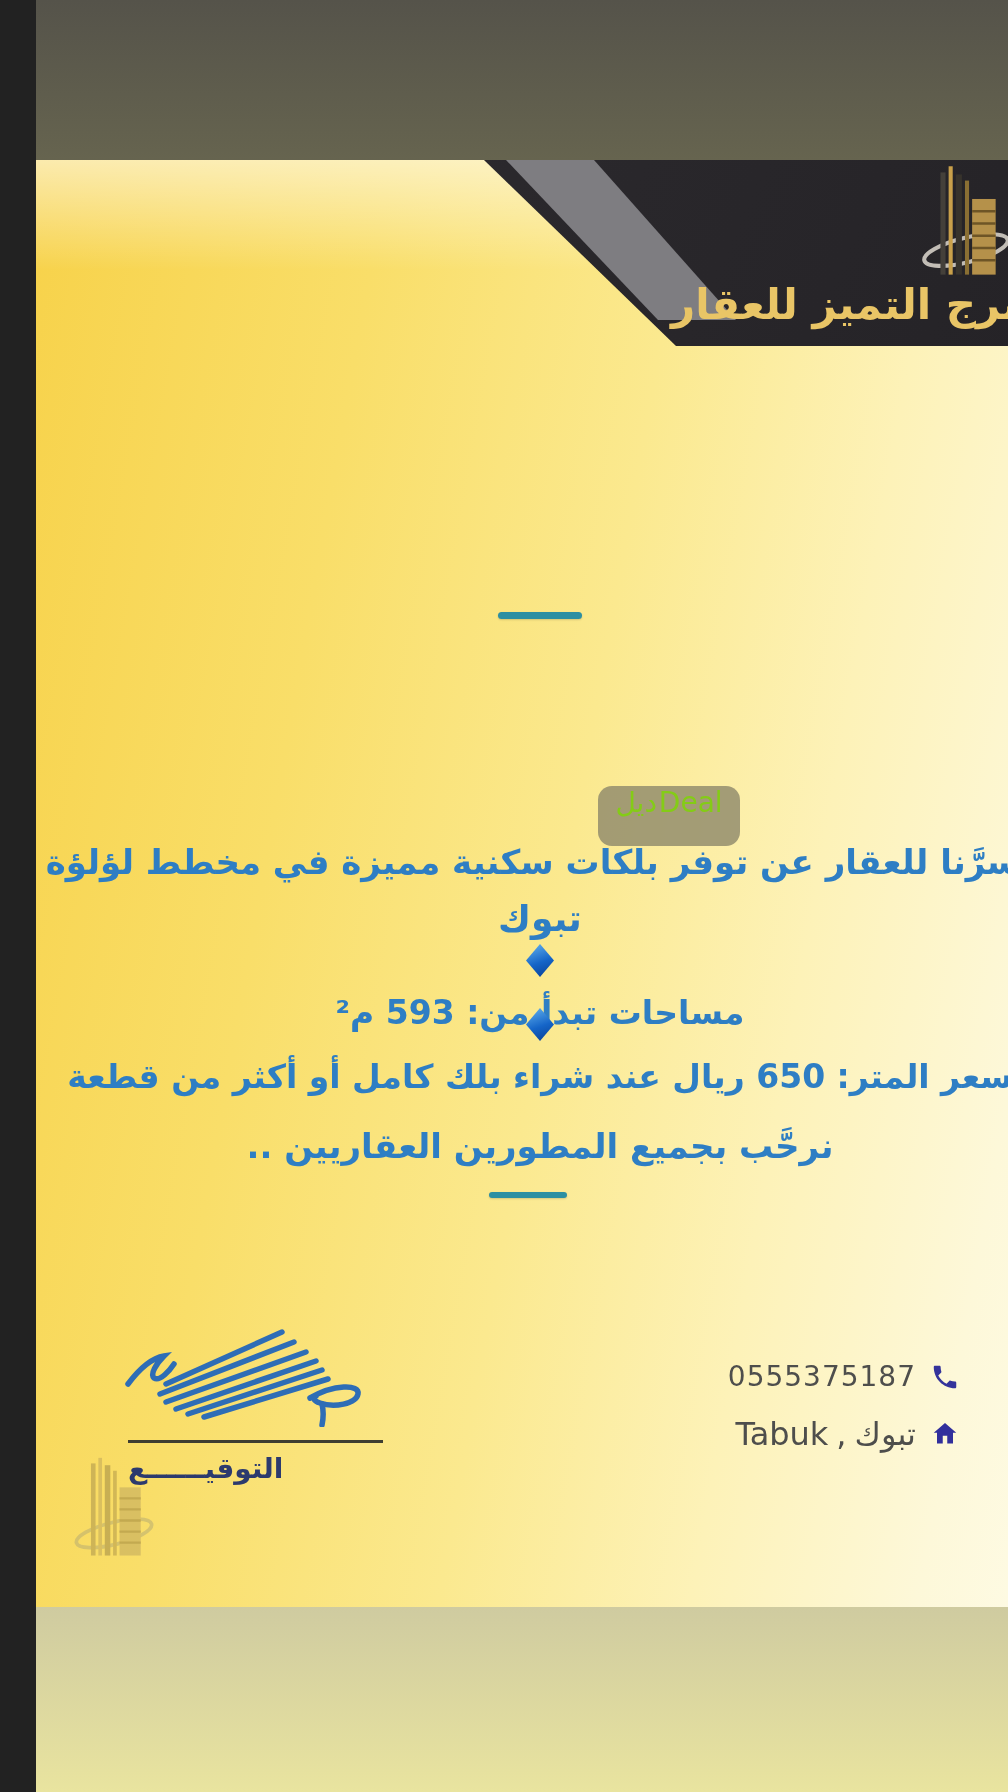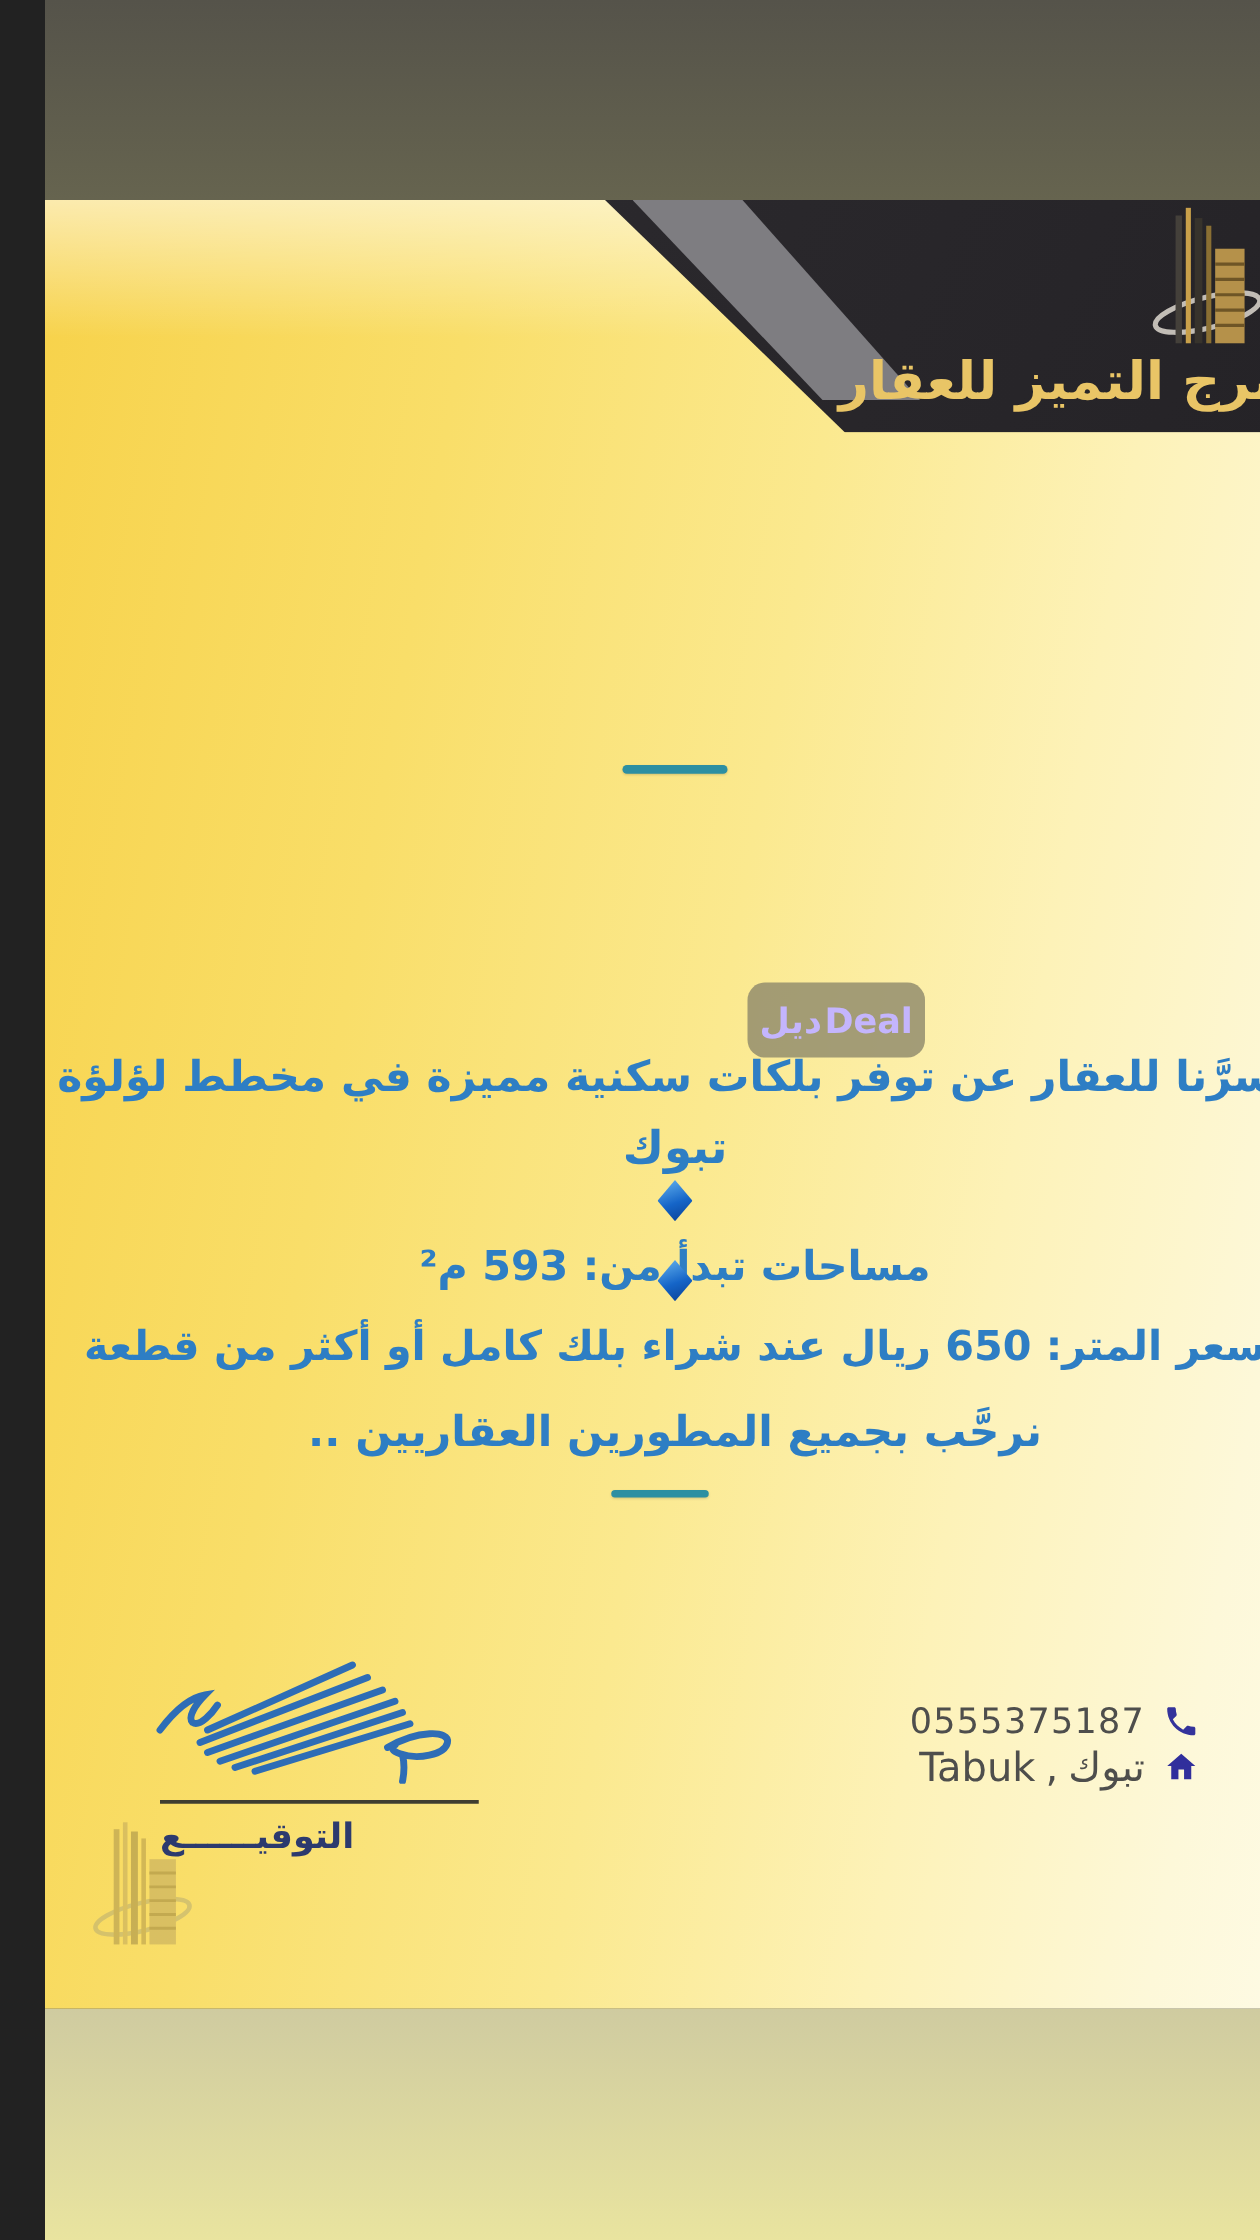--- a/index.html
+++ b/index.html
@@ -49,29 +49,29 @@
   .bullet-1{top:944px;}
   .bullet-2{top:1008px;}
   .bullet-text{font-size:33px;}
   .diamond{width:28px;height:33px;flex:0 0 auto;
     background:linear-gradient(160deg,#66b5ef 0%,#1565c8 55%,#083e92 100%);
     clip-path:polygon(50% 0,100% 50%,50% 100%,0 50%);}
   .closing-line{position:absolute;top:1126px;left:0;width:1008px;text-align:center;font-size:34px;}
   
   .watermark{position:absolute;left:562px;top:786px;width:142px;height:60px;border-radius:14px;
     background:rgba(143,138,107,.82);display:flex;direction:ltr;justify-content:center;
-    align-items:center;gap:2px;color:#c4b5fd;font-weight:bold;font-size:28px;}
+    align-items:flex-start;gap:2px;color:#84cc16;font-weight:normal;font-size:28px;}
   
   .signature-svg{position:absolute;left:78px;top:1312px;width:270px;height:115px;}
   .sig-line{position:absolute;left:92px;top:1440px;width:255px;height:3px;background:#3f3e31;}
   .sig-label{position:absolute;left:92px;top:1452px;width:255px;text-align:left;direction:rtl;
     color:#2c3a6e;font-size:28px;font-weight:bold;}
   
   .contact{position:absolute;right:84px;top:1360px;display:flex;flex-direction:column;
-    align-items:flex-end;gap:2px;}
+    align-items:flex-end;gap:22px;}
   .contact-row{display:flex;direction:ltr;align-items:center;gap:14px;color:#4e4e4c;}
   .contact-phone-text{font-size:28px;letter-spacing:1px;}
   .contact-loc{display:flex;align-items:flex-start;gap:8px;font-size:32px;}
   .contact-icon{width:30px;height:30px;flex:0 0 auto;}
   
   .corner-logo{position:absolute;left:34px;top:1456px;width:88px;height:106px;opacity:.5;
     filter:saturate(.85);}
 </style>
 </head>
 <body>

